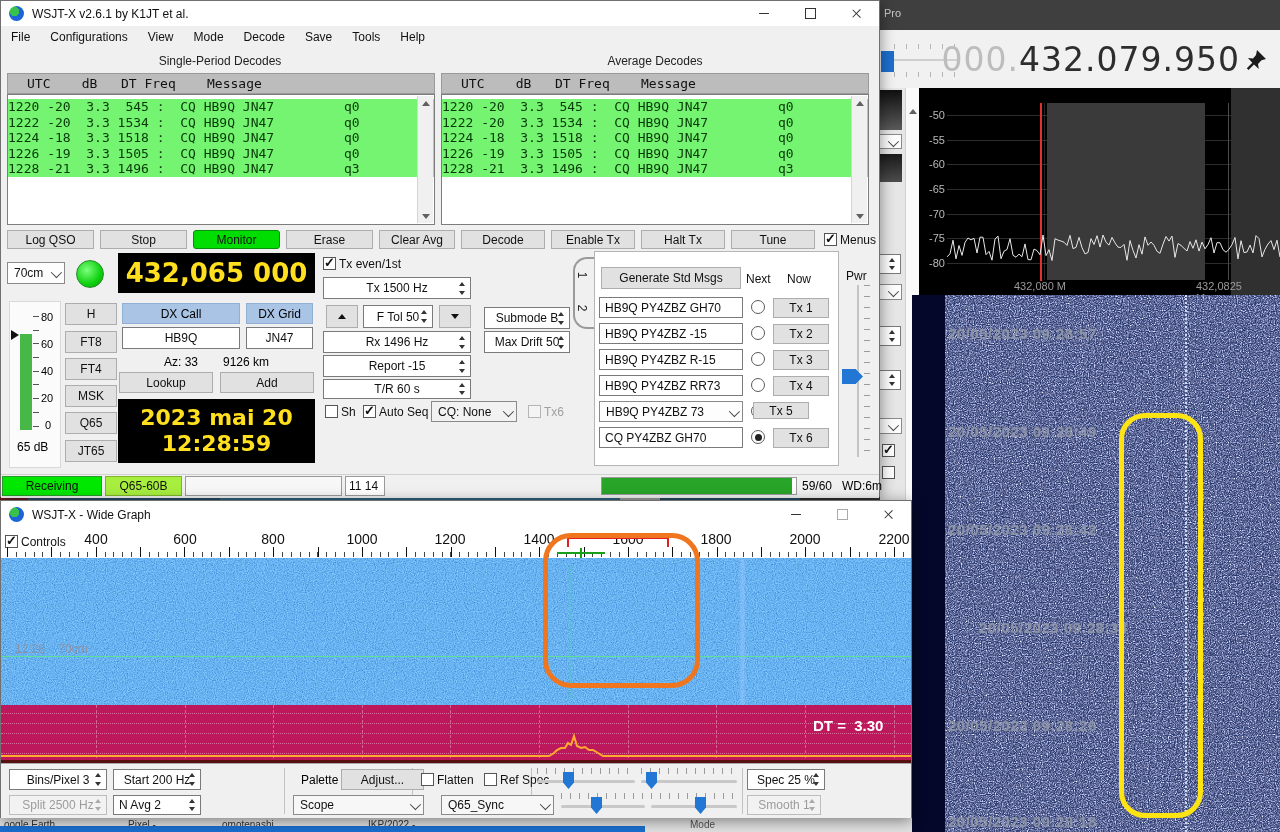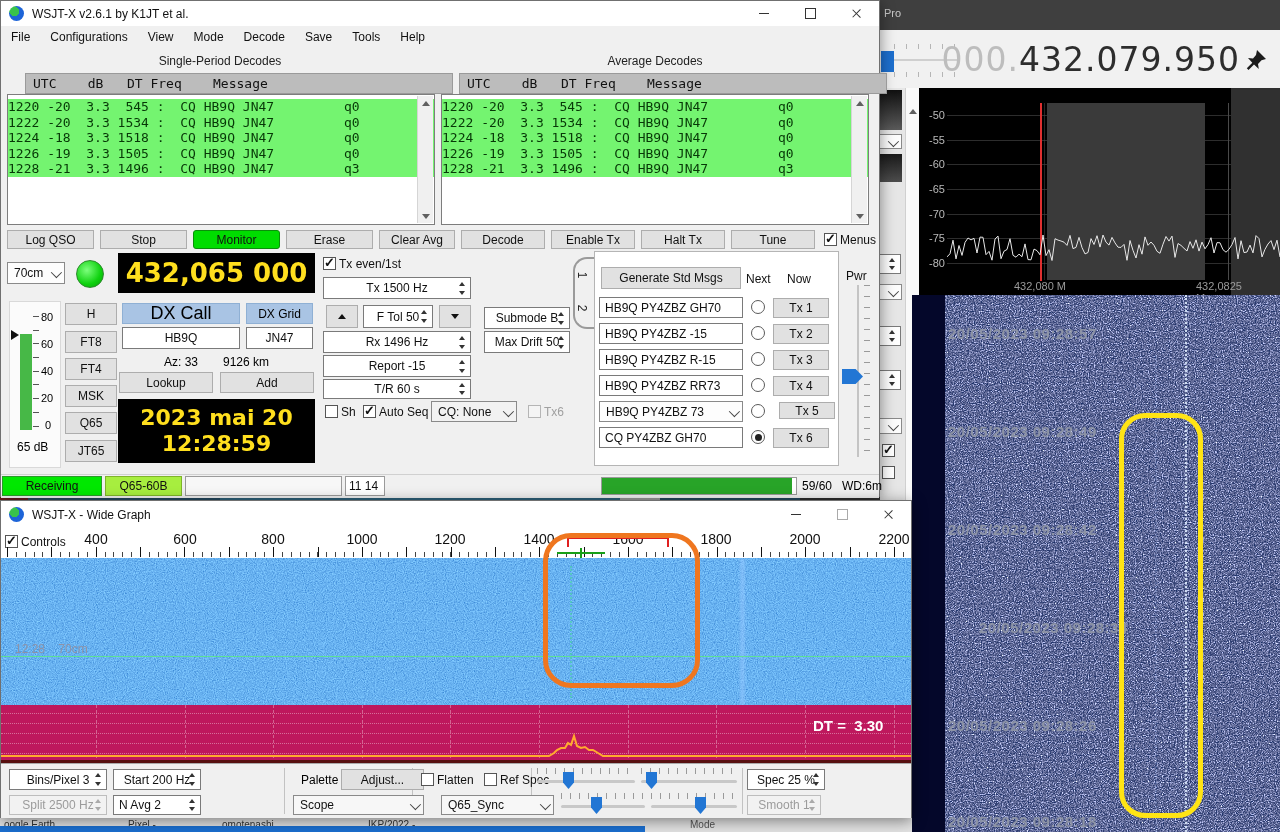--- a/index.html
+++ b/index.html
@@ -20,21 +20,21 @@
   .glyph-max.dim{border-color:#aaa;}
   .glyph-close{position:relative;width:11px;height:11px;}
   .glyph-close::before,.glyph-close::after{content:"";position:absolute;left:5px;top:0;width:1.4px;height:11px;background:#333;}
   .glyph-close::before{transform:rotate(45deg);} .glyph-close::after{transform:rotate(-45deg);}
   .menubar{position:absolute;left:0;top:25px;right:0;height:22px;background:#f0f0f0;
            display:flex;align-items:center;font-size:12px;color:#111;}
   .menu-item{padding:0 10px;}
   .grp-title{position:absolute;font-size:12px;color:#222;text-align:center;width:100%;}
   .dec-header{position:absolute;background:#bcbcbc;border:1px solid #9a9a9a;box-sizing:border-box;
               font-family:"DejaVu Sans Mono",monospace;font-size:13px;color:#111;
-              display:flex;align-items:center;padding-left:7px;white-space:pre;margin-left:18px;}
+              display:flex;align-items:center;padding-left:19px;white-space:pre;}
   .dec-list{position:absolute;background:#fff;border:1px solid #7d7d7d;box-sizing:border-box;overflow:hidden;}
   .dec-row{position:relative;height:15.5px;line-height:15.5px;background:#74f470;
            font-family:"DejaVu Sans Mono",monospace;font-size:13px;color:#073807;white-space:pre;}
   .dec-tag{position:absolute;left:336px;top:0;}
   .sbar{position:absolute;right:1px;top:1px;bottom:1px;width:15px;background:#f0f0f0;border-left:1px solid #d5d5d5;}
   .sbar .a{position:absolute;left:0;width:15px;height:14px;display:flex;align-items:center;justify-content:center;}
   .tri-u{width:0;height:0;border-left:4px solid transparent;border-right:4px solid transparent;border-bottom:5px solid #606060;}
   .tri-d{width:0;height:0;border-left:4px solid transparent;border-right:4px solid transparent;border-top:5px solid #606060;}
   .btn{position:absolute;background:#e1e1e1;border:1px solid #adadad;box-sizing:border-box;
        font-size:12px;color:#111;display:flex;align-items:center;justify-content:center;}
@@ -401,21 +401,21 @@
     <div class="spin" style="left:598px;top:374px;width:144px;height:21px;justify-content:flex-start;padding-left:5px;">
         <span>HB9Q PY4ZBZ RR73</span>
       </div>
     <div class="radio" style="left:750px;top:377px;"></div>
     <div class="btn" style="left:772px;top:375px;width:56px;height:20px;">Tx 4</div>
     <div class="combo" style="left:598px;top:400px;width:144px;height:21px;">
       <span>HB9Q PY4ZBZ 73</span>
         <span class="chev"></span>
     </div>
     <div class="radio" style="left:750px;top:403px;"></div>
-    <div class="btn" style="left:778px;top:401px;width:56px;height:17px;">Tx 5</div>
+    <div class="btn" style="left:752px;top:401px;width:56px;height:17px;">Tx 5</div>
     <div class="spin" style="left:598px;top:426px;width:144px;height:21px;justify-content:flex-start;padding-left:5px;">
         <span>CQ PY4ZBZ GH70</span>
       </div>
     <div class="radio sel" style="left:750px;top:429px;"></div>
     <div class="btn" style="left:772px;top:427px;width:56px;height:20px;">Tx 6</div>
 
     <div class="abs" style="left:856px;top:284px;width:2px;height:172px;background:#c4c4c4;"></div>
     <div class="abs" style="left:863px;top:284px;width:6px;height:172px;background:repeating-linear-gradient(#9a9a9a 0 1px,transparent 1px 11px);"></div>
     <div class="abs" style="left:841px;top:368px;width:21px;height:15px;background:#2276d4;clip-path:polygon(0 0,65% 0,100% 50%,65% 100%,0 100%);"></div>
 
@@ -432,21 +432,21 @@
     </div>
 
     <div class="btn" style="left:64px;top:302px;width:52px;height:22px;">H</div>
     <div class="btn" style="left:64px;top:330px;width:52px;height:22px;">FT8</div>
     <div class="btn" style="left:64px;top:357px;width:52px;height:22px;">FT4</div>
     <div class="btn" style="left:64px;top:384px;width:52px;height:22px;">MSK</div>
     <div class="btn" style="left:64px;top:411px;width:52px;height:22px;">Q65</div>
     <div class="btn" style="left:64px;top:439px;width:52px;height:22px;">JT65</div>
 
     <div class="abs" style="left:121px;top:302px;width:118px;height:21px;background:#a9c4e4;border:1px solid #8fb0d4;box-sizing:border-box;
-                font-size:18px;display:flex;align-items:center;justify-content:center;">
+                font-size:12px;display:flex;align-items:center;justify-content:center;">
       <span>DX Call</span>
       </div>
     <div class="abs" style="left:245px;top:302px;width:67px;height:21px;background:#a9c4e4;border:1px solid #8fb0d4;box-sizing:border-box;
                 font-size:12px;display:flex;align-items:center;justify-content:center;">
       <span>DX Grid</span>
       </div>
     <div class="spin" style="left:121px;top:326px;width:118px;height:22px;">
         <span>HB9Q</span>
       </div>
     <div class="spin" style="left:245px;top:326px;width:67px;height:22px;">

